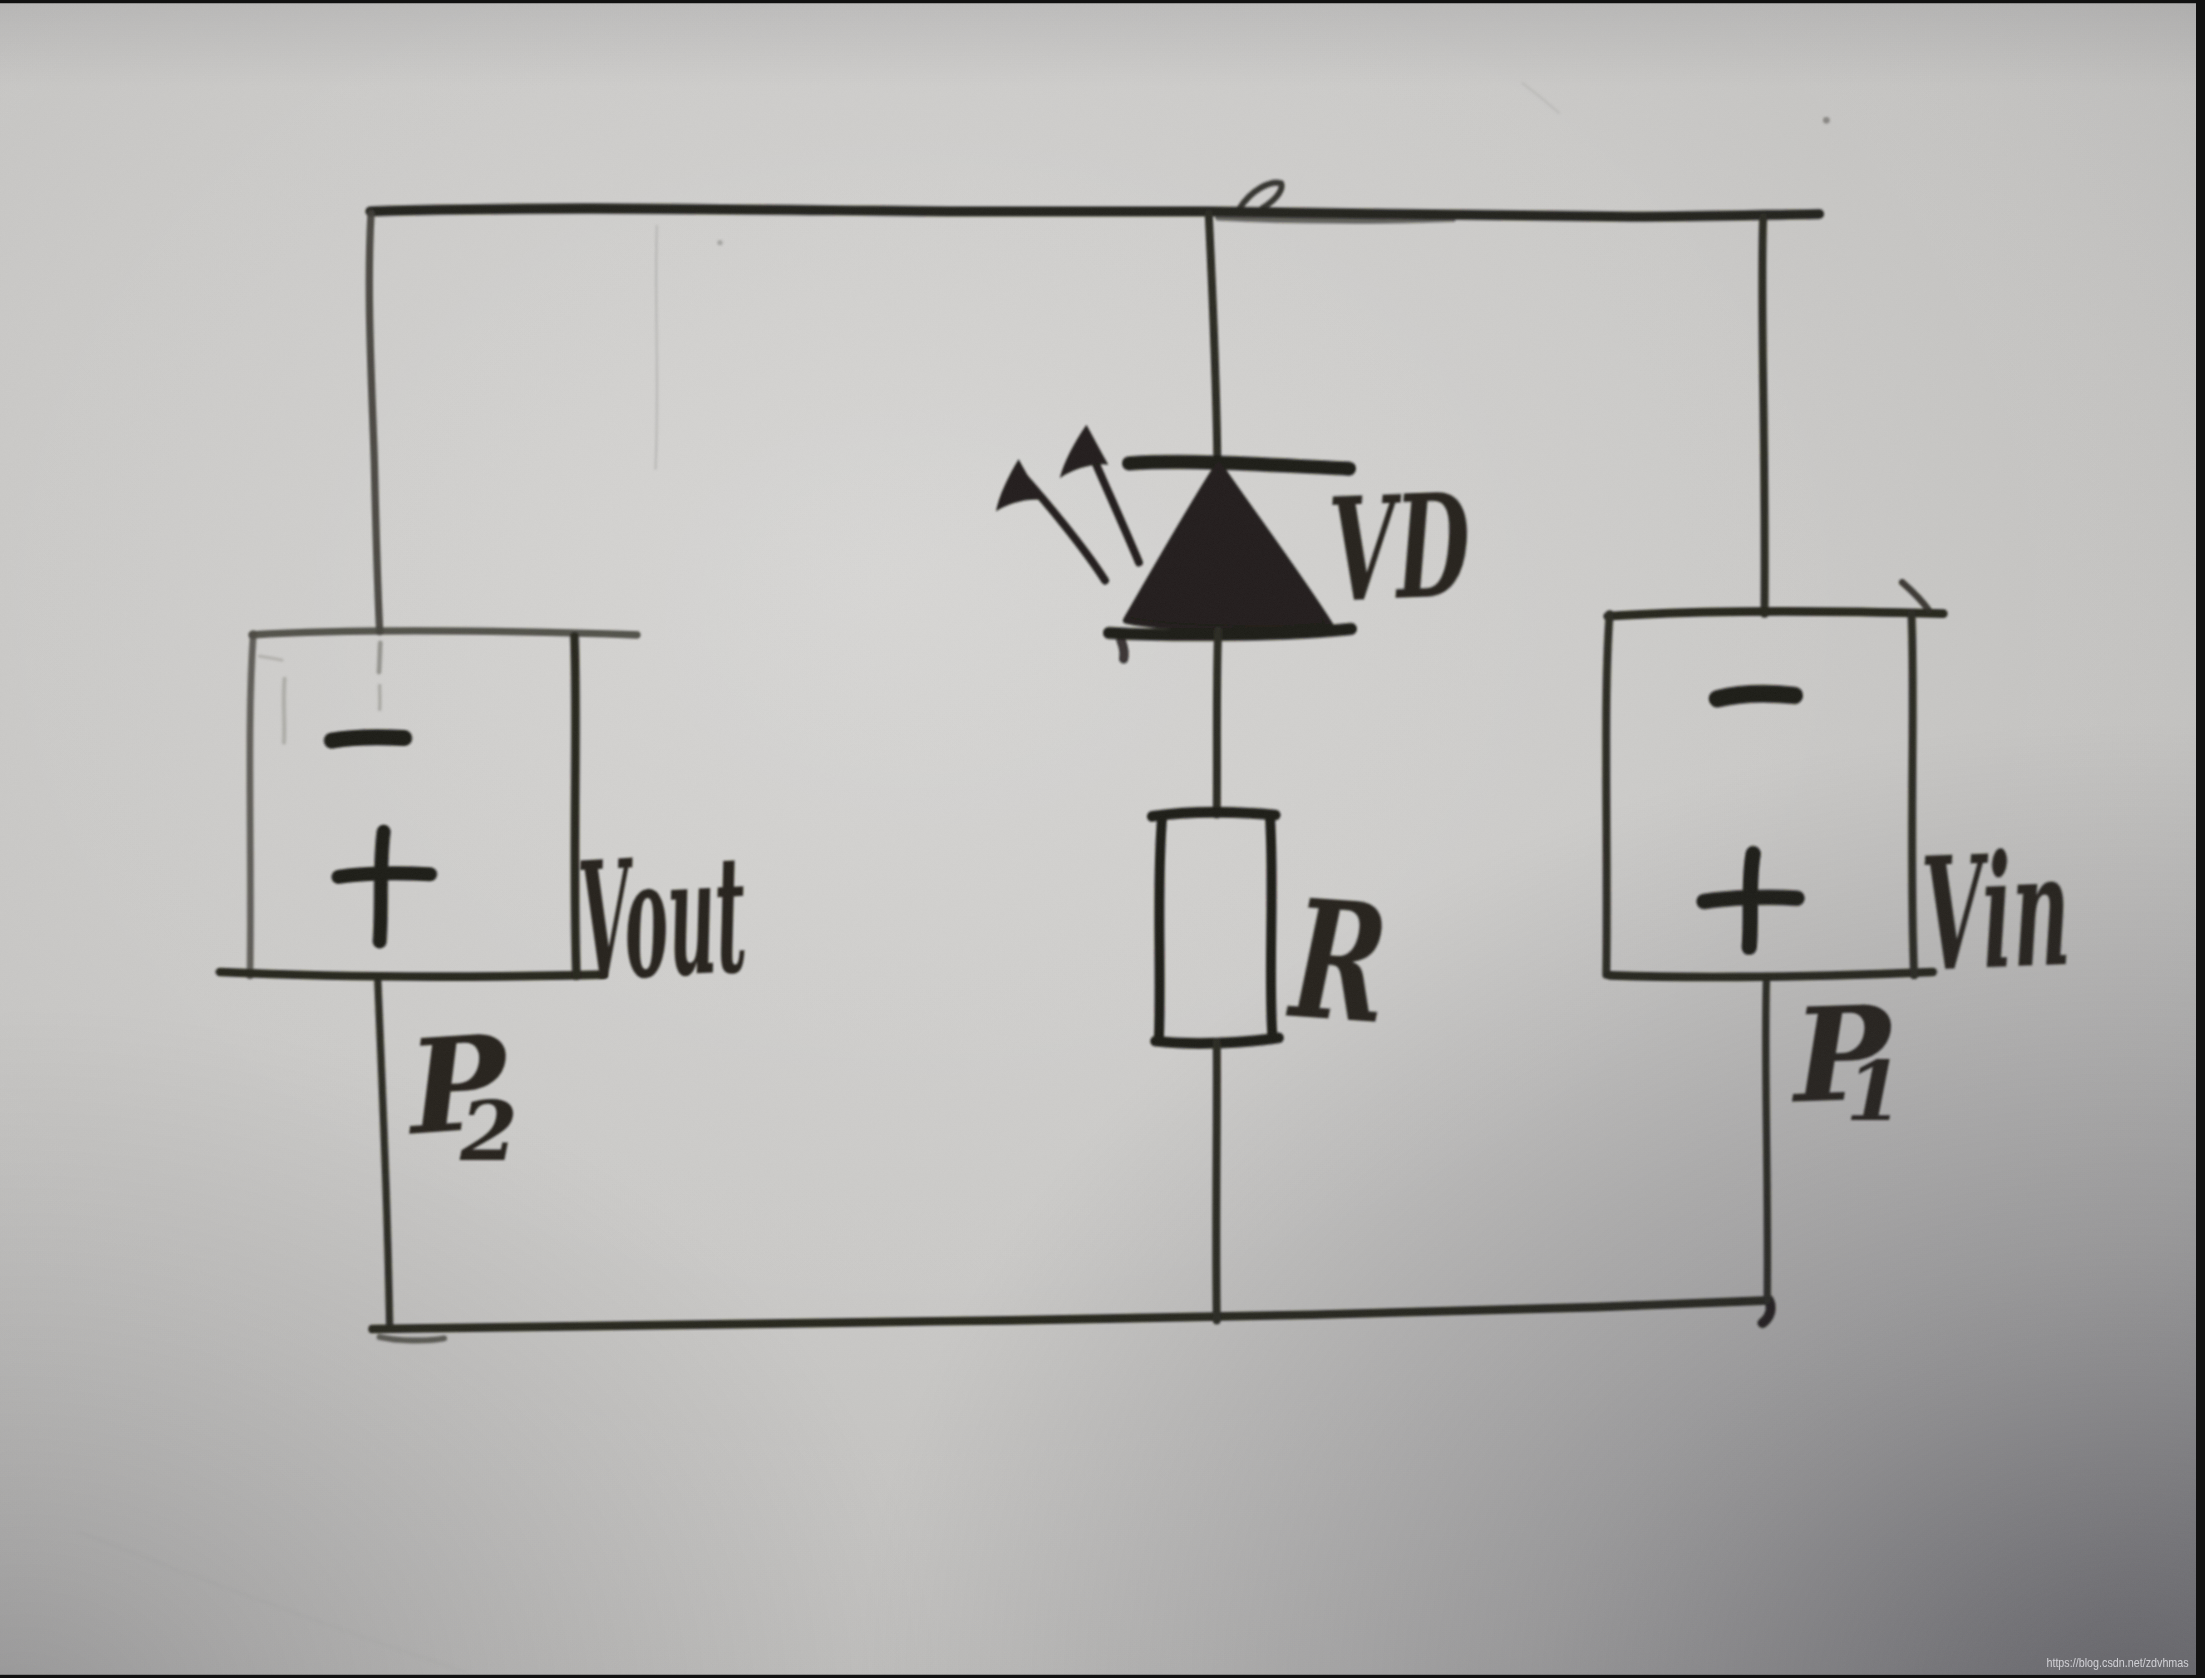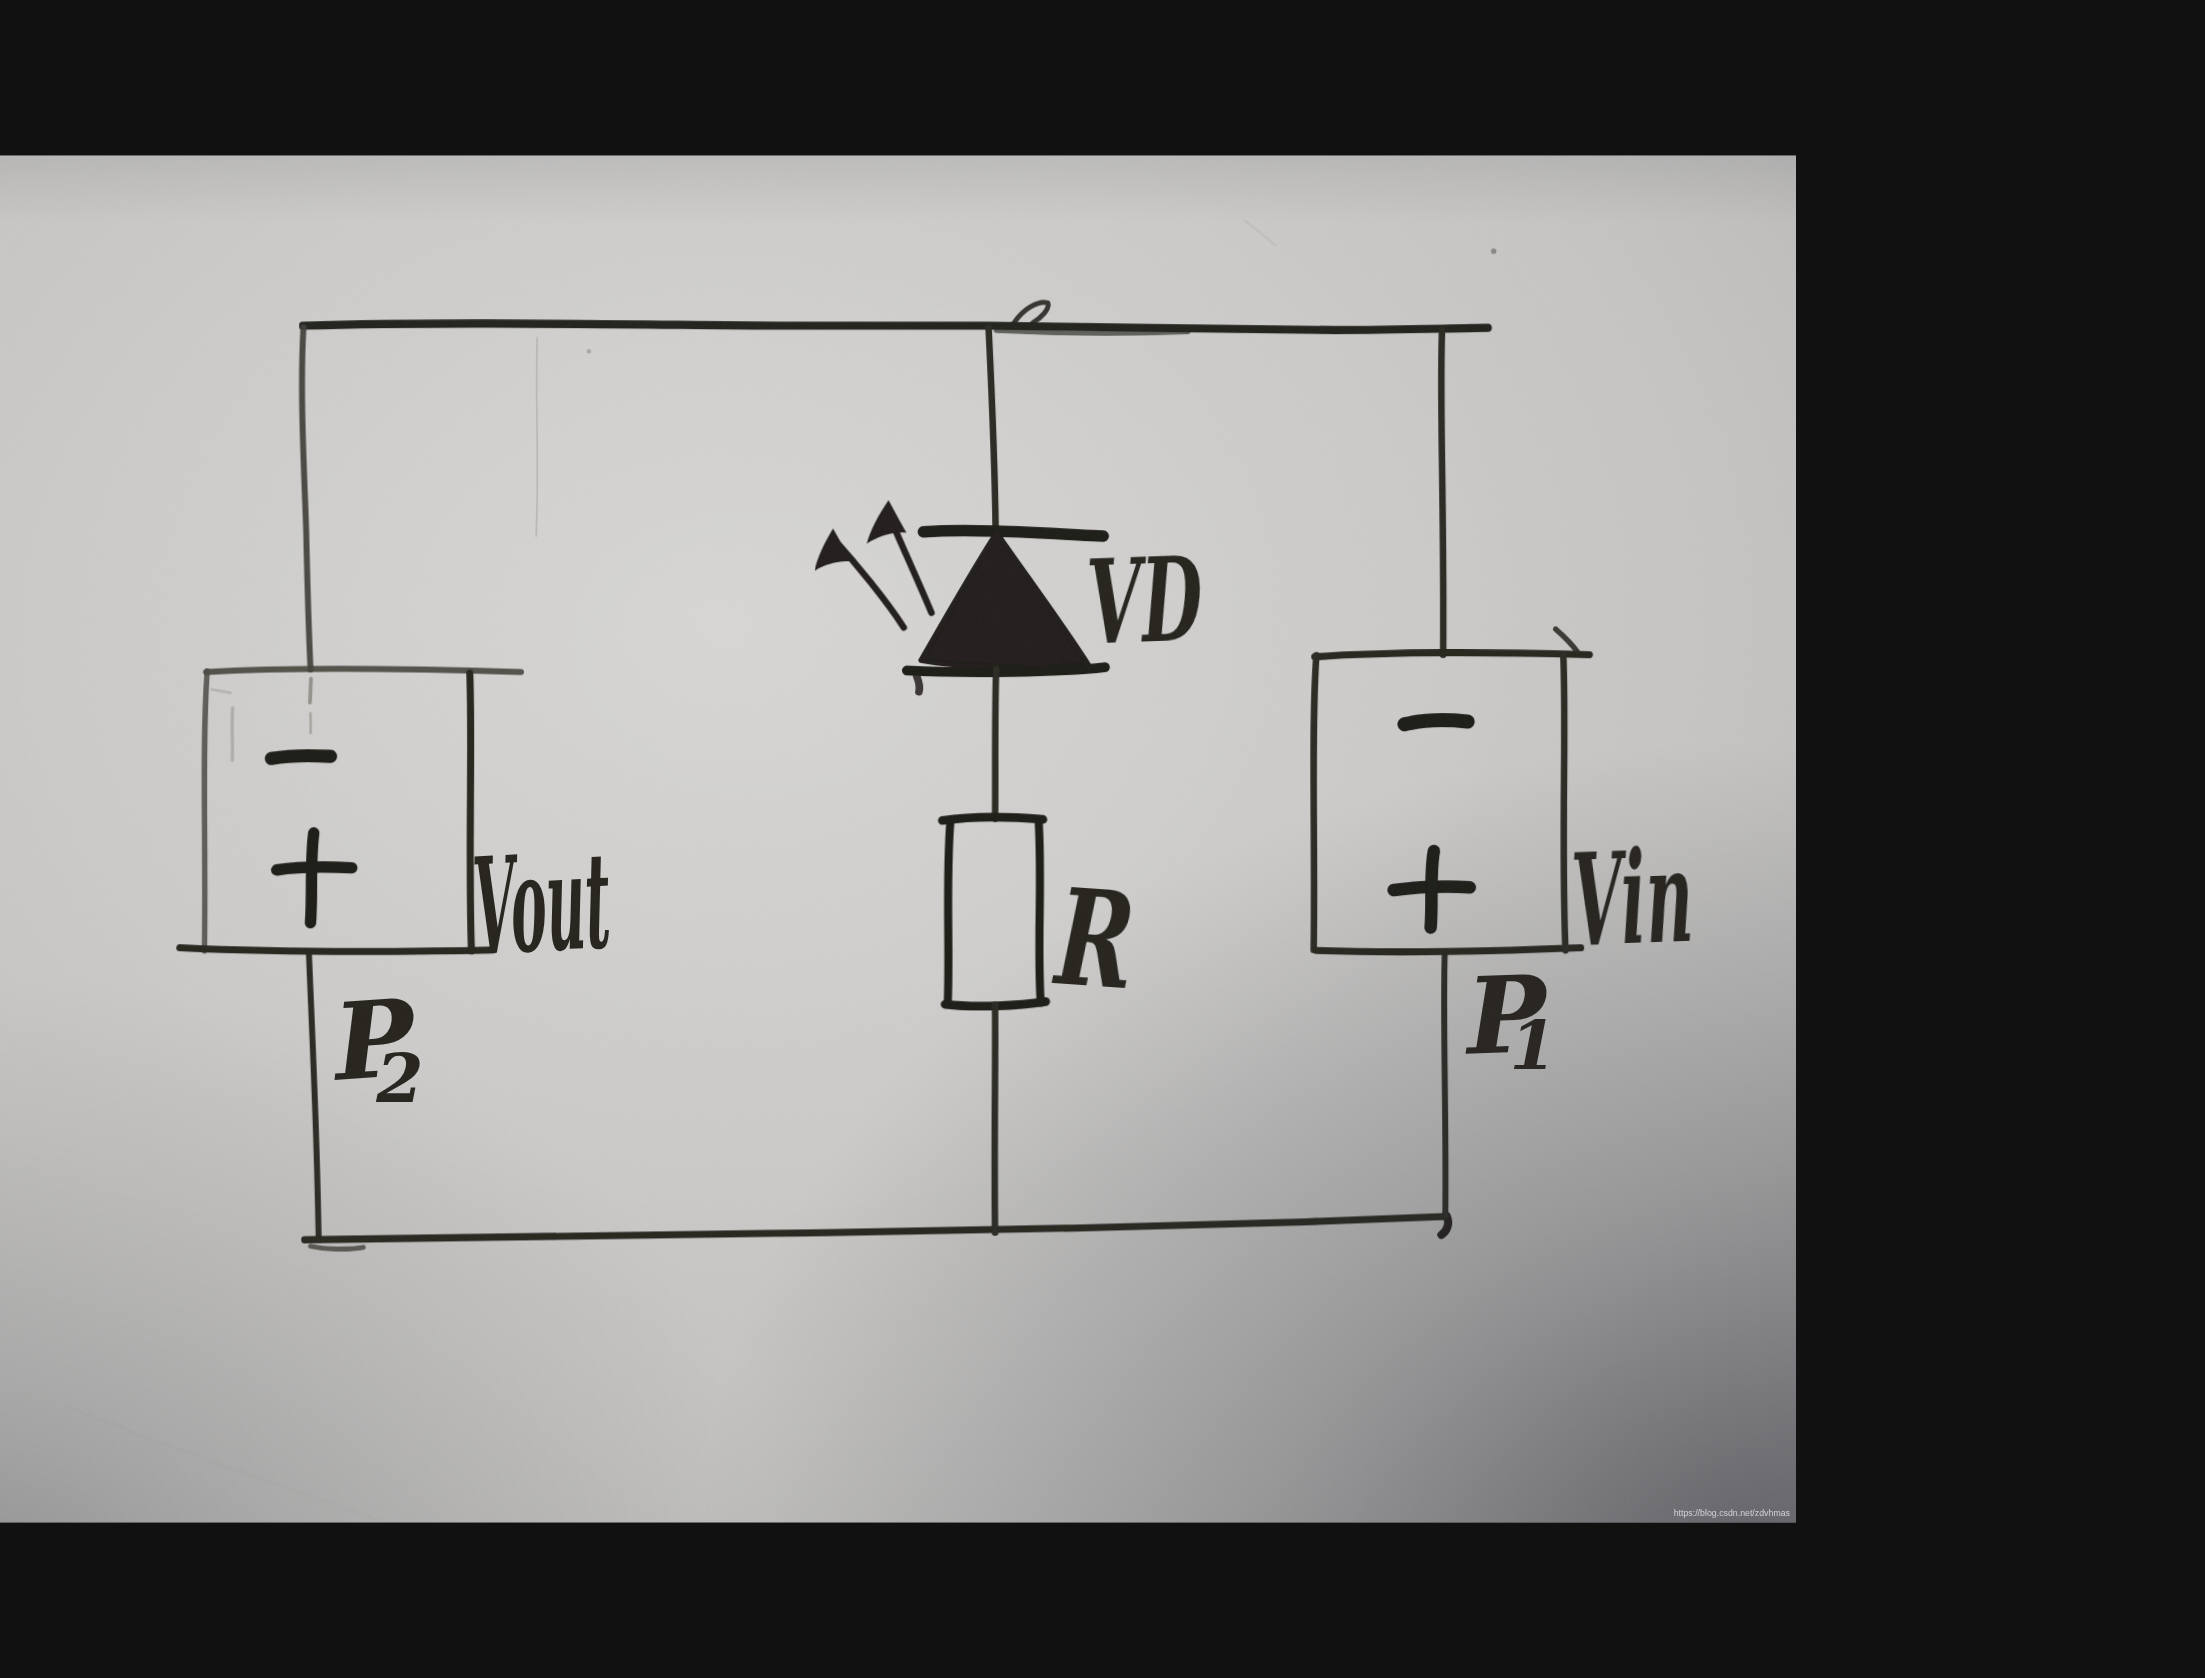--- a/index.html
+++ b/index.html
@@ -1,18 +1,18 @@
 <!DOCTYPE html>
 <html style="font-size:10.7px"><head>
 <meta charset="utf-8">
 <style>
   html, body { margin: 0; padding: 0; background: #111; }
   .page {
     position: relative;
-    width: 1796px;
+    width: 2196px;
     height: 1678px;
     overflow: hidden;
     font-family: "DejaVu Sans", sans-serif;
   }
   svg { display: block; width: 100%; height: 100%; }
   .hand {
     font-family: "DejaVu Serif", serif;
     font-style: italic;
     font-weight: bold;
     fill: #25241f;

